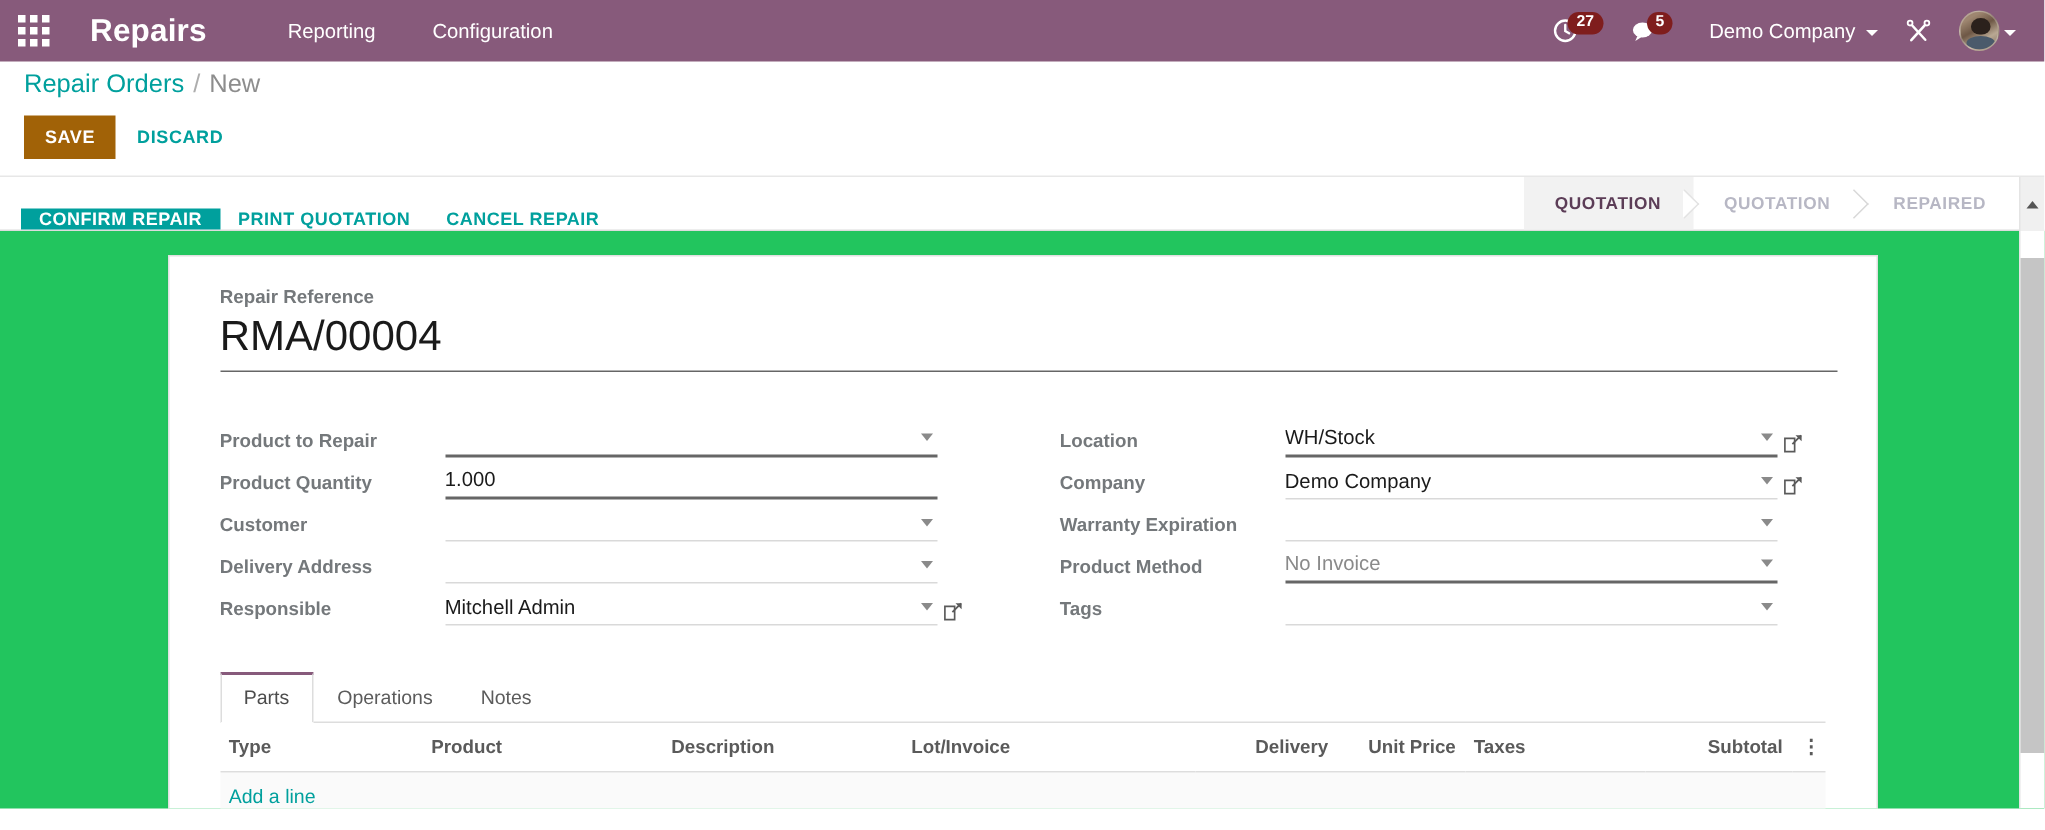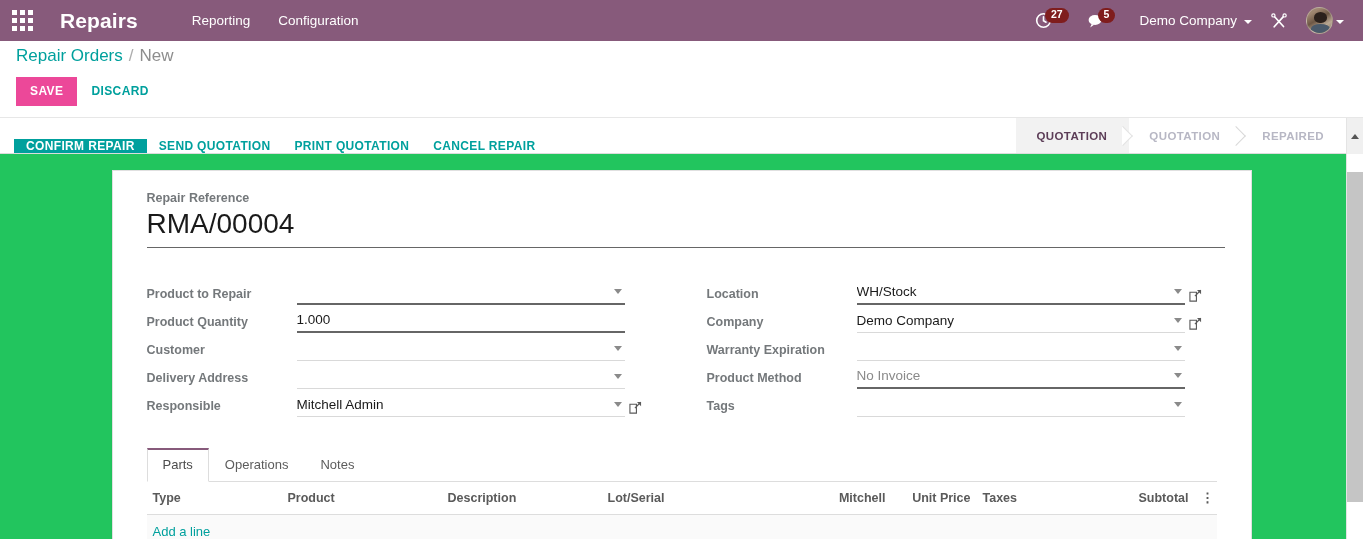--- a/index.html
+++ b/index.html
@@ -37,21 +37,21 @@
   .grid-icon i { display: block; background: #ffffff; width: 5px; height: 5px; }
   .brand {
     font-size: 21px;
     font-weight: bold;
     color: #ffffff;
     padding: 0 12px 0 16px;
     letter-spacing: .1px;
     cursor: pointer;
     line-height: 41px;
   }
-  .nav-links { display: flex; align-items: center; margin-left: 28px; }
+  .nav-links { display: flex; align-items: center; margin-left: 28px; gap: 10px; }
   .nav-link {
     font-size: 13.5px;
     color: #ffffff;
     padding: 0 14px;
     line-height: 41px;
     cursor: pointer;
     white-space: nowrap;
   }
 
   .navbar-right {
@@ -123,21 +123,21 @@
     line-height: 24px;
     display: flex;
     align-items: baseline;
   }
   .bc-link { color: #00A09D; cursor: pointer; }
   .bc-sep { color: #adadad; margin: 0 6px; }
   .bc-current { color: #8d8d8d; }
 
   .btn-row { padding: 9px 0 11px 0; display: flex; align-items: center; }
   .btn-save {
-    background: #ec4899;
+    background: #a16207;
     color: #ffffff;
     font-size: 12px;
     font-weight: bold;
     letter-spacing: .4px;
     border: none;
     padding: 7px 14px 8px 14px;
     cursor: pointer;
     font-family: inherit;
   }
   .btn-discard {
@@ -464,21 +464,20 @@
   </div>
   <div class="btn-row">
     <button class="btn-save">SAVE</button>
     <button class="btn-discard">DISCARD</button>
   </div>
 </div>
 
 <div class="action-bar">
   <div class="action-buttons">
     <button class="act-btn primary">CONFIRM REPAIR</button>
-    <button class="act-btn">SEND QUOTATION</button>
     <button class="act-btn">PRINT QUOTATION</button>
     <button class="act-btn">CANCEL REPAIR</button>
   </div>
   <div class="statusbar">
     <div class="stage active">QUOTATION</div>
     <div class="stage">QUOTATION</div>
     <div class="stage">REPAIRED</div>
   </div>
   <div class="sb-top-strip">
     <span class="chevron-up"></span>
@@ -616,22 +615,22 @@
           <div class="tab">Operations</div>
           <div class="tab">Notes</div>
         </div>
 
         <table class="lines-table">
           <thead>
             <tr>
               <th style="width:135px">Type</th>
               <th style="width:160px">Product</th>
               <th style="width:160px">Description</th>
-              <th style="width:195px">Lot/Serial</th>
-              <th class="num" style="width:95px">Mitchell</th>
+              <th style="width:195px">Lot/Invoice</th>
+              <th class="num" style="width:95px">Delivery</th>
               <th class="num" style="width:85px">Unit Price</th>
               <th style="width:120px">Taxes</th>
               <th class="num">Subtotal</th>
               <th class="opt">
                 <span class="dots-icon">⋮</span>
               </th>
             </tr>
           </thead>
           <tbody>
             <tr class="add-row">

